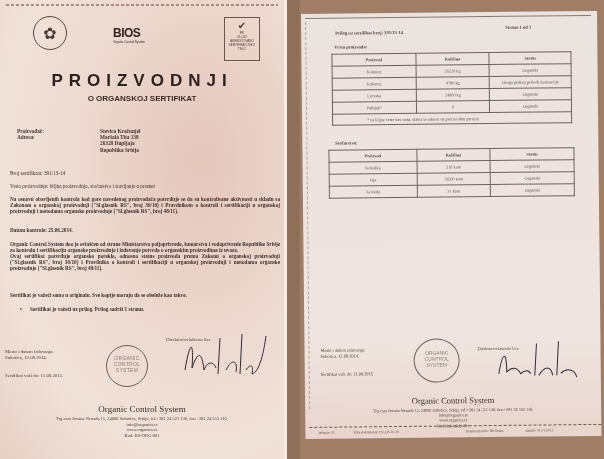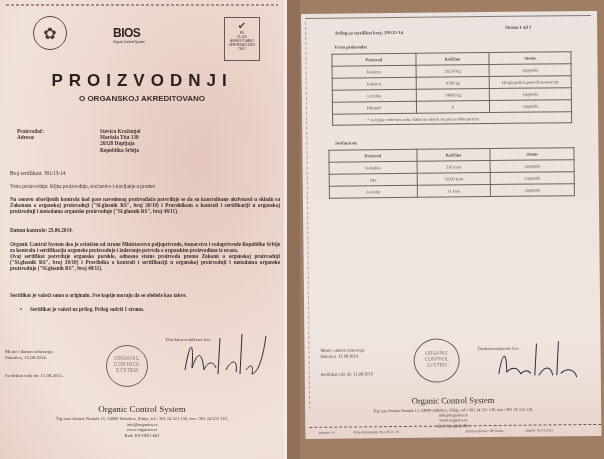--- a/index.html
+++ b/index.html
@@ -102,21 +102,21 @@
     <div class="logo-ifoam">
       <div class="mark">✔</div>
       <div>IFK</div>
       <div>01-013</div>
       <div>AKREDITOVANO</div>
       <div>SERTIFIKACIJSKO</div>
       <div>TELO</div>
     </div>
 
     <div class="cert-title">PROIZVODNJI</div>
-    <div class="cert-subtitle">O ORGANSKOJ AKREDITOVANO</div>
+    <div class="cert-subtitle">O ORGANSKOJ SERTIFIKAT</div>
 
     <div class="kv producer-label">
       <div>Proizvođač:</div>
       <div>Adresa:</div>
     </div>
     <div class="kv producer-values">
       <div>Stevica Kračunjel</div>
       <div>Maršala Tita 138</div>
       <div>26328 Dupljaja</div>
       <div>Republika Srbija</div>

